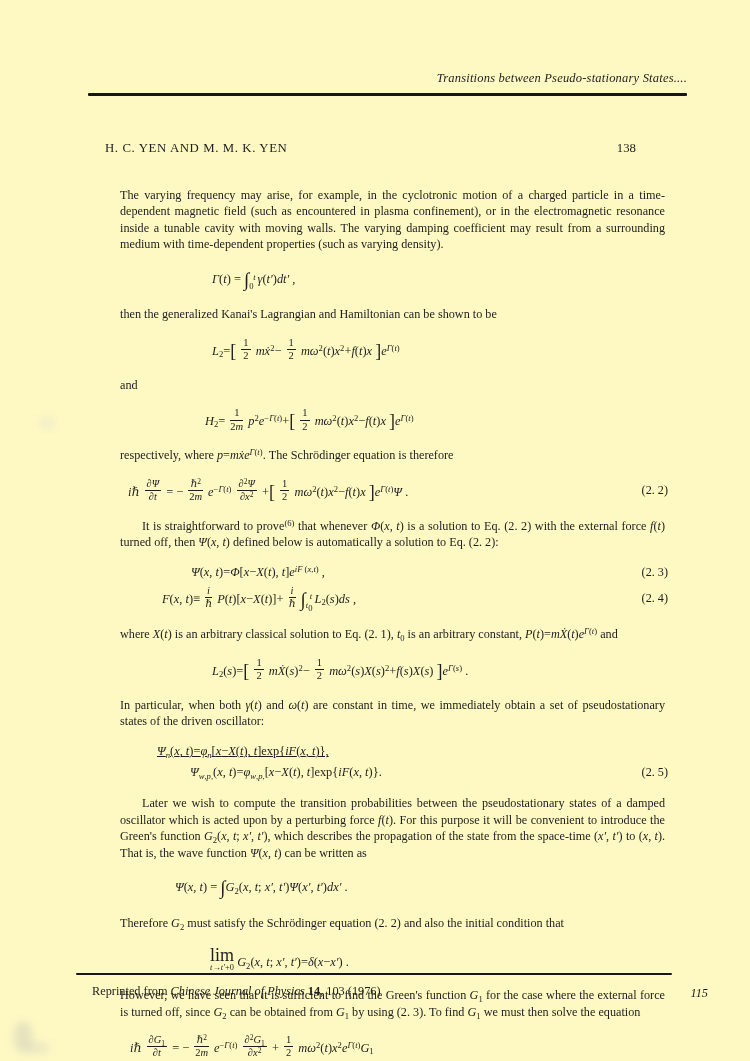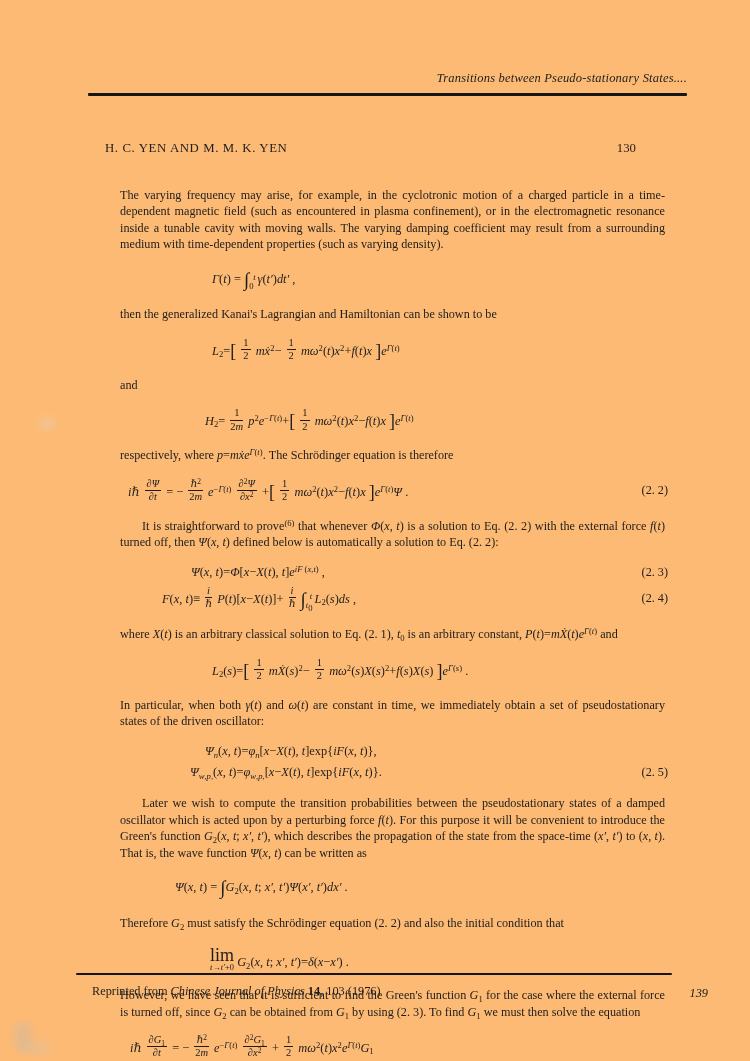--- a/index.html
+++ b/index.html
@@ -1,18 +1,18 @@
 <!DOCTYPE html>
 <html><head>
 <meta charset="utf-8">
 <style>
   html,body{margin:0;padding:0;background:#e8e8e6;}
   .page{
     position:relative; width:750px; height:1061px; margin:0 auto;
-    background:#fdba74; overflow:hidden;
+    background:#fef9c3; overflow:hidden;
     font-family:"Liberation Serif","DejaVu Serif",serif;
     color:#1d1d1d;
   }
   
   .running-head{position:absolute; top:71px; right:63px; font-style:italic; font-size:12.5px; letter-spacing:.2px;}
   .head-rule{position:absolute; top:93px; left:88px; width:599px; height:2.6px; background:#161616; border-radius:1px;}
   .authors-line{position:absolute; top:141px; left:105px; width:575px; font-size:12.8px; letter-spacing:.6px;}
   .pageno-top{position:absolute; right:44px; top:0; letter-spacing:0;}
   
   .bodycol{position:absolute; top:172px; left:105px; width:575px; font-size:12.2px; line-height:16.4px; text-align:justify;}
@@ -50,50 +50,50 @@
 </head>
 <body>
 
 <div class="page">
 
   <div class="running-head">Transitions between Pseudo-stationary States....</div>
   <div class="head-rule"></div>
 
   <div class="authors-line">
     <span>H. C. YEN AND M. M. K. YEN</span>
-    <span class="pageno-top">130</span>
+    <span class="pageno-top">138</span>
   </div>
 
   <div class="bodycol" id="body-blocks">
       <p>The varying frequency may arise, for example, in the cyclotronic motion of a charged particle in a time-dependent magnetic field (such as encountered in plasma confinement), or in the electromagnetic resonance inside a tunable cavity with moving walls.  The varying damping coefficient may result from a surrounding medium with time-dependent properties (such as varying density).</p>
       <div class="equation"><span style="margin-left: 107px; display: inline-block;"><i>Γ</i>(<i>t</i>) = <span class="int">∫</span><span class="ilim"><span class="u"><i>t</i></span><span class="l">0</span></span><i>γ</i>(<i>t′</i>)<i>dt′</i> ,</span></div>
       <p>then the generalized Kanai's Lagrangian and Hamiltonian can be shown to be</p>
       <div class="equation"><span style="margin-left: 107px; display: inline-block;"><i>L</i><sub>2</sub>=<span class="bk">[</span> <span class="fr"><span class="nu">1</span><span class="de">2</span></span> <i>mẋ</i><sup>2</sup>− <span class="fr"><span class="nu">1</span><span class="de">2</span></span> <i>mω</i><sup>2</sup>(<i>t</i>)<i>x</i><sup>2</sup>+<i>f</i>(<i>t</i>)<i>x</i> <span class="bk">]</span><i>e</i><sup><i>Γ</i>(<i>t</i>)</sup></span></div>
       <p>and</p>
       <div class="equation"><span style="margin-left: 100px; display: inline-block;"><i>H</i><sub>2</sub>= <span class="fr"><span class="nu">1</span><span class="de">2<i>m</i></span></span> <i>p</i><sup>2</sup><i>e</i><sup>−<i>Γ</i>(<i>t</i>)</sup>+<span class="bk">[</span> <span class="fr"><span class="nu">1</span><span class="de">2</span></span> <i>mω</i><sup>2</sup>(<i>t</i>)<i>x</i><sup>2</sup>−<i>f</i>(<i>t</i>)<i>x</i> <span class="bk">]</span><i>e</i><sup><i>Γ</i>(<i>t</i>)</sup></span></div>
       <p>respectively, where <i>p</i>=<i>mẋe</i><sup><i>Γ</i>(<i>t</i>)</sup>.  The Schrödinger equation is therefore</p>
       <div class="equation"><span style="margin-left: 23px; display: inline-block;"><i>iℏ</i> <span class="fr"><span class="nu">∂<i>Ψ</i></span><span class="de">∂<i>t</i></span></span> = − <span class="fr"><span class="nu"><i>ℏ</i><sup>2</sup></span><span class="de">2<i>m</i></span></span> <i>e</i><sup>−<i>Γ</i>(<i>t</i>)</sup> <span class="fr"><span class="nu">∂<sup>2</sup><i>Ψ</i></span><span class="de">∂<i>x</i><sup>2</sup></span></span> +<span class="bk">[</span> <span class="fr"><span class="nu">1</span><span class="de">2</span></span> <i>mω</i><sup>2</sup>(<i>t</i>)<i>x</i><sup>2</sup>−<i>f</i>(<i>t</i>)<i>x</i> <span class="bk">]</span><i>e</i><sup><i>Γ</i>(<i>t</i>)</sup><i>Ψ</i> .</span><span class="eqnum">(2. 2)</span></div>
       <p class="indent">It is straightforward to prove<sup>(6)</sup> that whenever <i>Φ</i>(<i>x</i>, <i>t</i>) is a solution to Eq. (2. 2) with the external force <i>f</i>(<i>t</i>) turned off, then <i>Ψ</i>(<i>x</i>, <i>t</i>) defined below is automatically a solution to Eq. (2. 2):</p>
       <div class="equation"><span style="margin-left: 86px; display: inline-block;"><i>Ψ</i>(<i>x</i>, <i>t</i>)=<i>Φ</i>[<i>x</i>−<i>X</i>(<i>t</i>), <i>t</i>]<i>e</i><sup><i>iF</i> (<i>x</i>,<i>t</i>)</sup> ,</span><span class="eqnum">(2. 3)</span></div>
       <div class="equation"><span style="margin-left: 57px; display: inline-block;"><i>F</i>(<i>x</i>, <i>t</i>)≡ <span class="fr"><span class="nu"><i>i</i></span><span class="de"><i>ℏ</i></span></span> <i>P</i>(<i>t</i>)[<i>x</i>−<i>X</i>(<i>t</i>)]+ <span class="fr"><span class="nu"><i>i</i></span><span class="de"><i>ℏ</i></span></span> <span class="int">∫</span><span class="ilim"><span class="u"><i>t</i></span><span class="l"><i>t</i><sub>0</sub></span></span><i>L</i><sub>2</sub>(<i>s</i>)<i>ds</i> ,</span><span class="eqnum">(2. 4)</span></div>
       <p>where <i>X</i>(<i>t</i>) is an arbitrary classical solution to Eq. (2. 1), <i>t</i><sub>0</sub> is an  arbitrary  constant,  <i>P</i>(<i>t</i>)=<i>m</i><i>Ẋ</i>(<i>t</i>)<i>e</i><sup><i>Γ</i>(<i>t</i>)</sup> and</p>
       <div class="equation"><span style="margin-left: 107px; display: inline-block;"><i>L</i><sub>2</sub>(<i>s</i>)=<span class="bk">[</span> <span class="fr"><span class="nu">1</span><span class="de">2</span></span> <i>m</i><i>Ẋ</i>(<i>s</i>)<sup>2</sup>− <span class="fr"><span class="nu">1</span><span class="de">2</span></span> <i>mω</i><sup>2</sup>(<i>s</i>)<i>X</i>(<i>s</i>)<sup>2</sup>+<i>f</i>(<i>s</i>)<i>X</i>(<i>s</i>) <span class="bk">]</span><i>e</i><sup><i>Γ</i>(<i>s</i>)</sup> .</span></div>
       <p>In particular, when both <i>γ</i>(<i>t</i>) and <i>ω</i>(<i>t</i>) are constant in time, we immediately obtain a  set of pseudostationary states of the driven oscillator:</p>
-      <div class="equation"><span style="margin-left: 100px; display: inline-block;"><i>Ψ</i><sub><i>n</i></sub>(<i>x</i>, <i>t</i>)=<i>φ</i><sub><i>n</i></sub>[<i>x</i>−<i>X</i>(<i>t</i>), <i>t</i>]exp{<i>iF</i>(<i>x</i>, <i>t</i>)},</span></div>
+      <div class="equation"><span style="margin-left: 52px; display: inline-block; text-decoration: underline;"><i>Ψ</i><sub><i>n</i></sub>(<i>x</i>, <i>t</i>)=<i>φ</i><sub><i>n</i></sub>[<i>x</i>−<i>X</i>(<i>t</i>), <i>t</i>]exp{<i>iF</i>(<i>x</i>, <i>t</i>)},</span></div>
       <div class="equation"><span style="margin-left: 85px; display: inline-block;"><i>Ψ</i><sub><i>w</i>,<i>p</i>,</sub>(<i>x</i>, <i>t</i>)=<i>φ</i><sub><i>w</i>,<i>p</i>,</sub>[<i>x</i>−<i>X</i>(<i>t</i>), <i>t</i>]exp{<i>iF</i>(<i>x</i>, <i>t</i>)}.</span><span class="eqnum">(2. 5)</span></div>
       <p class="indent">Later we wish to compute the transition probabilities between the pseudostationary states of a damped oscillator which is acted upon by a perturbing force <i>f</i>(<i>t</i>).  For this purpose it will be convenient to introduce the Green's function <i>G</i><sub>2</sub>(<i>x</i>, <i>t</i>; <i>x′</i>, <i>t′</i>), which describes the propagation of the state from the space-time (<i>x′</i>, <i>t′</i>) to (<i>x</i>, <i>t</i>).  That is, the wave function <i>Ψ</i>(<i>x</i>, <i>t</i>) can be written as</p>
       <div class="equation"><span style="margin-left: 70px; display: inline-block;"><i>Ψ</i>(<i>x</i>, <i>t</i>) = <span class="int">∫</span><i>G</i><sub>2</sub>(<i>x</i>, <i>t</i>; <i>x′</i>, <i>t′</i>)<i>Ψ</i>(<i>x′</i>, <i>t′</i>)<i>dx′</i> .</span></div>
       <p>Therefore <i>G</i><sub>2</sub> must satisfy the Schrödinger equation (2. 2) and also the initial condition that</p>
       <div class="equation"><span style="margin-left: 105px; display: inline-block;"><span class="limw"><span class="ltop">lim</span><span class="lsub"><i>t</i>→<i>t′</i>+0</span></span> <i>G</i><sub>2</sub>(<i>x</i>, <i>t</i>; <i>x′</i>, <i>t′</i>)=<i>δ</i>(<i>x</i>−<i>x′</i>) .</span></div>
       <p>However, we have seen that it is sufficient to find the Green's function <i>G</i><sub>1</sub>  for  the  case  where  the external force is turned off, since <i>G</i><sub>2</sub> can be obtained from <i>G</i><sub>1</sub> by using (2. 3).  To find <i>G</i><sub>1</sub>  we  must then solve the equation</p>
       <div class="equation"><span style="margin-left: 25px; display: inline-block;"><i>iℏ</i> <span class="fr"><span class="nu">∂<i>G</i><sub>1</sub></span><span class="de">∂<i>t</i></span></span> = − <span class="fr"><span class="nu"><i>ℏ</i><sup>2</sup></span><span class="de">2<i>m</i></span></span> <i>e</i><sup>−<i>Γ</i>(<i>t</i>)</sup> <span class="fr"><span class="nu">∂<sup>2</sup><i>G</i><sub>1</sub></span><span class="de">∂<i>x</i><sup>2</sup></span></span> + <span class="fr"><span class="nu">1</span><span class="de">2</span></span> <i>mω</i><sup>2</sup>(<i>t</i>)<i>x</i><sup>2</sup><i>e</i><sup><i>Γ</i>(<i>t</i>)</sup><i>G</i><sub>1</sub></span></div>
     </div>
 
   <div class="foot-rule"></div>
   <div class="footer-line">
     <span>Reprinted from <i>Chinese Journal of Physics</i> <b>14</b>, 103 (1976)</span>
-    <span class="pageno-bottom">139</span>
+    <span class="pageno-bottom">115</span>
   </div>
 
   <div class="smudge-a"></div>
   <div class="smudge-b"></div>
   <div class="smudge-c"></div>
 </div>
 
 </body></html>

